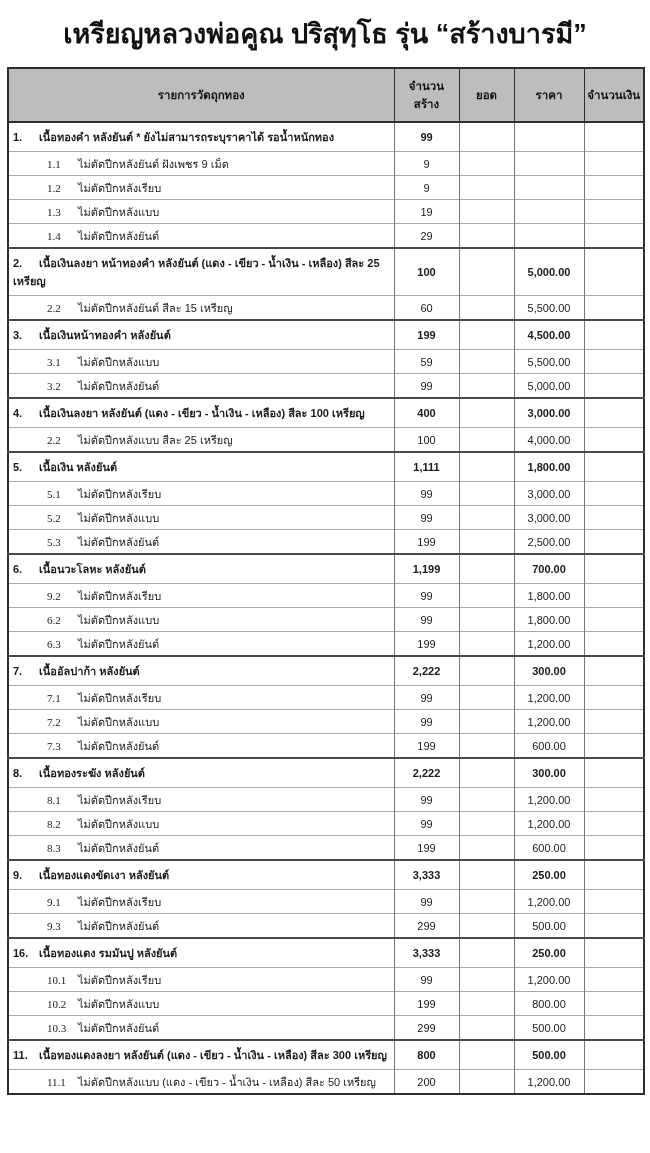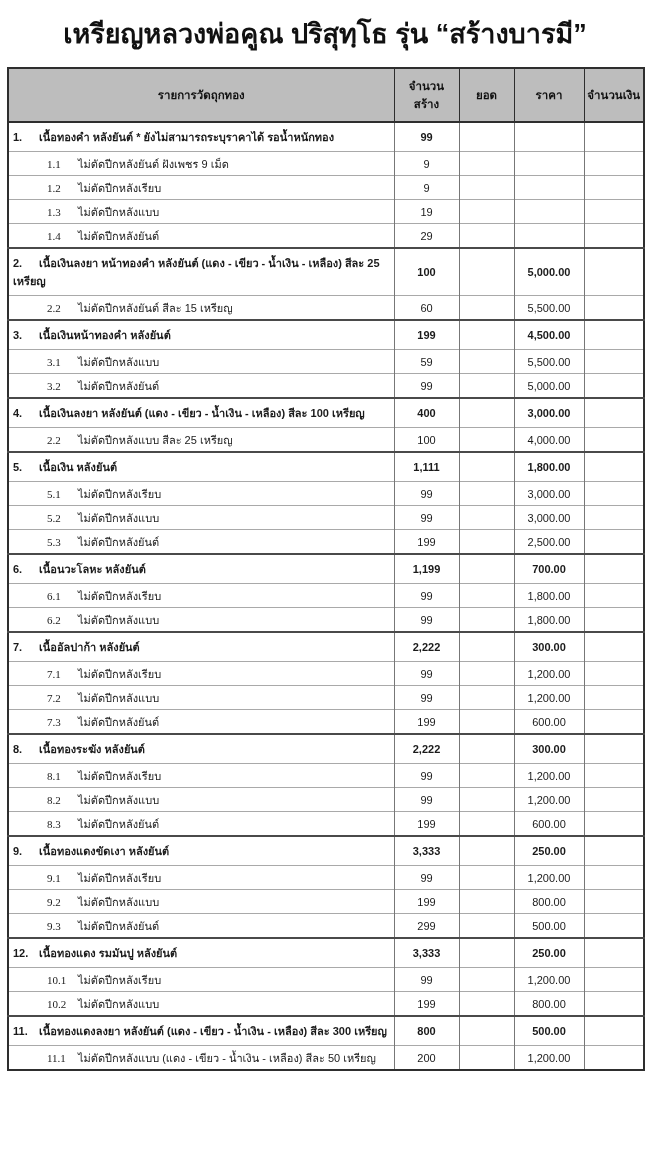--- a/index.html
+++ b/index.html
@@ -242,38 +242,47 @@
         
       </td>
       <td class="qty">1,199</td>
       <td class="yod"></td>
       <td class="price">700.00</td>
       <td class="amt"></td>
     </tr>
 
     <tr class="sub-row">
       <td class="desc">
-        <span class="row-no">6.1</span><span class="row-item">ไม่ตัดปีกหลังเรียบ</span>
+        <span class="row-no">9.2</span><span class="row-item">ไม่ตัดปีกหลังเรียบ</span>
       </td>
       <td class="qty">99</td>
       <td class="yod"></td>
       <td class="price">1,800.00</td>
       <td class="amt"></td>
     </tr>
 
     <tr class="sub-row">
       <td class="desc">
         <span class="row-no">6.2</span><span class="row-item">ไม่ตัดปีกหลังแบบ</span>
       </td>
       <td class="qty">99</td>
       <td class="yod"></td>
       <td class="price">1,800.00</td>
       <td class="amt"></td>
     </tr>
 
+    <tr class="sub-row">
+      <td class="desc">
+        <span class="row-no">6.3</span><span class="row-item">ไม่ตัดปีกหลังยันต์</span>
+      </td>
+      <td class="qty">199</td>
+      <td class="yod"></td>
+      <td class="price">1,200.00</td>
+      <td class="amt"></td>
+    </tr>
 
     <tr class="main-row">
       <td class="desc">
         <span class="row-no">7.</span><span class="row-item">เนื้ออัลปาก้า หลังยันต์</span>
         
       </td>
       <td class="qty">2,222</td>
       <td class="yod"></td>
       <td class="price">300.00</td>
       <td class="amt"></td>
@@ -364,71 +373,71 @@
     <tr class="sub-row">
       <td class="desc">
         <span class="row-no">9.1</span><span class="row-item">ไม่ตัดปีกหลังเรียบ</span>
       </td>
       <td class="qty">99</td>
       <td class="yod"></td>
       <td class="price">1,200.00</td>
       <td class="amt"></td>
     </tr>
 
-    <tr class="sub-row">
-      <td class="desc">
-        <span class="row-no">9.2</span><span class="row-item">ไม่ตัดปีกหลังแบบ</span>
+
+    <tr class="sub-row">
+      <td class="desc">
+        <span class="row-no">9.3</span><span class="row-item">ไม่ตัดปีกหลังยันต์</span>
+      </td>
+      <td class="qty">299</td>
+      <td class="yod"></td>
+      <td class="price">500.00</td>
+      <td class="amt"></td>
+    </tr>
+
+    <tr class="main-row">
+      <td class="desc">
+        <span class="row-no">16.</span><span class="row-item">เนื้อทองแดง รมมันปู หลังยันต์</span>
+        
+      </td>
+      <td class="qty">3,333</td>
+      <td class="yod"></td>
+      <td class="price">250.00</td>
+      <td class="amt"></td>
+    </tr>
+
+    <tr class="sub-row">
+      <td class="desc">
+        <span class="row-no">10.1</span><span class="row-item">ไม่ตัดปีกหลังเรียบ</span>
+      </td>
+      <td class="qty">99</td>
+      <td class="yod"></td>
+      <td class="price">1,200.00</td>
+      <td class="amt"></td>
+    </tr>
+
+    <tr class="sub-row">
+      <td class="desc">
+        <span class="row-no">10.2</span><span class="row-item">ไม่ตัดปีกหลังแบบ</span>
       </td>
       <td class="qty">199</td>
       <td class="yod"></td>
       <td class="price">800.00</td>
       <td class="amt"></td>
     </tr>
 
     <tr class="sub-row">
       <td class="desc">
-        <span class="row-no">9.3</span><span class="row-item">ไม่ตัดปีกหลังยันต์</span>
+        <span class="row-no">10.3</span><span class="row-item">ไม่ตัดปีกหลังยันต์</span>
       </td>
       <td class="qty">299</td>
       <td class="yod"></td>
       <td class="price">500.00</td>
       <td class="amt"></td>
     </tr>
-
-    <tr class="main-row">
-      <td class="desc">
-        <span class="row-no">12.</span><span class="row-item">เนื้อทองแดง รมมันปู หลังยันต์</span>
-        
-      </td>
-      <td class="qty">3,333</td>
-      <td class="yod"></td>
-      <td class="price">250.00</td>
-      <td class="amt"></td>
-    </tr>
-
-    <tr class="sub-row">
-      <td class="desc">
-        <span class="row-no">10.1</span><span class="row-item">ไม่ตัดปีกหลังเรียบ</span>
-      </td>
-      <td class="qty">99</td>
-      <td class="yod"></td>
-      <td class="price">1,200.00</td>
-      <td class="amt"></td>
-    </tr>
-
-    <tr class="sub-row">
-      <td class="desc">
-        <span class="row-no">10.2</span><span class="row-item">ไม่ตัดปีกหลังแบบ</span>
-      </td>
-      <td class="qty">199</td>
-      <td class="yod"></td>
-      <td class="price">800.00</td>
-      <td class="amt"></td>
-    </tr>
-
 
     <tr class="main-row">
       <td class="desc">
         <span class="row-no">11.</span><span class="row-item">เนื้อทองแดงลงยา หลังยันต์ (แดง - เขียว - น้ำเงิน - เหลือง) สีละ 300 เหรียญ</span>
         
       </td>
       <td class="qty">800</td>
       <td class="yod"></td>
       <td class="price">500.00</td>
       <td class="amt"></td>

